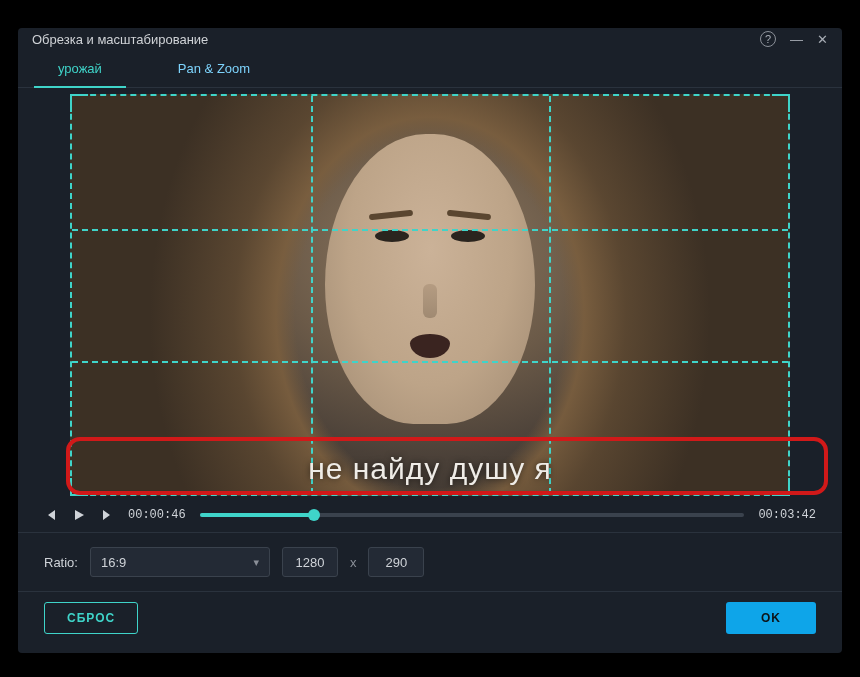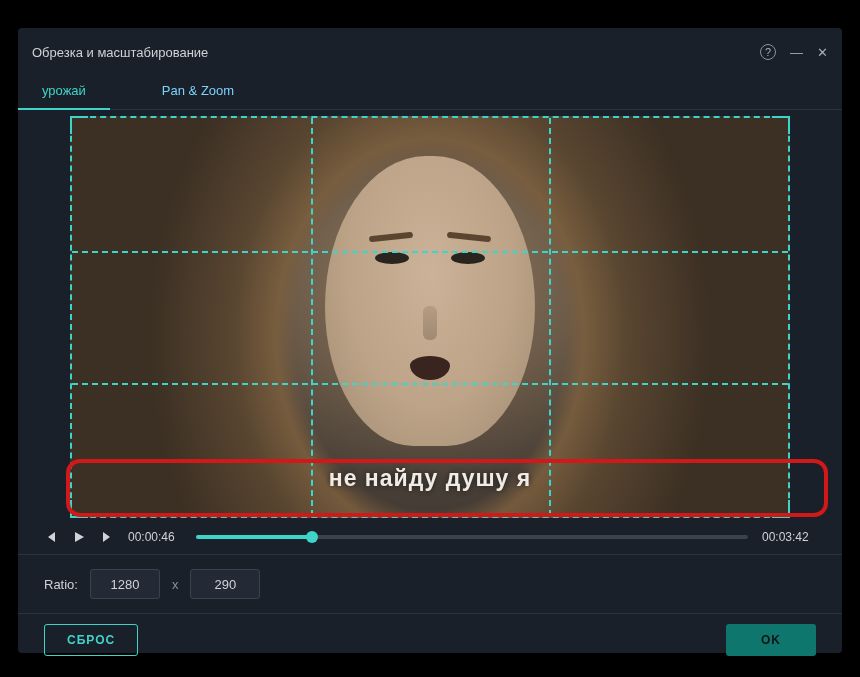--- a/index.html
+++ b/index.html
@@ -15,37 +15,36 @@
     left: 18px;
     top: 28px;
     width: 824px;
     height: 625px;
     background: #1a2029;
     border-radius: 4px;
   }
   .titlebar {
     display: flex;
     align-items: center;
-    padding: 16px 14px 6px 14px;
+    padding: 3px 14px 6px 14px;
     color: #cfd2d6;
     font-size: 13px;
   }
   .titlebar-title { flex: 1; }
   .titlebar-actions { display: flex; gap: 14px; align-items: center; color: #a8adb5; }
   .titlebar-actions span { cursor: pointer; }
   .help-icon {
     display:inline-block; width:16px; height:16px; border:1px solid #8b9098;
     border-radius:50%; text-align:center; line-height:14px; font-size:11px;
   }
   .tabs {
     display: flex;
-    padding: 0 0;
+    padding: 0 16px;
     border-bottom: 1px solid #2a323d;
     gap: 28px;
-    margin-top: 9px;
   }
   .tab {
     padding: 8px 24px 10px 24px;
     font-size: 13px;
     color: #7dd3fc;
     cursor: pointer;
     border-bottom: 2px solid transparent;
     margin-bottom: -1px;
   }
   .tab.active {
@@ -104,70 +103,70 @@
   .corner { position:absolute; width:18px; height:18px; border:2px solid #3fd4c9; }
   .corner.tl { top:-2px; left:-2px; border-right:none; border-bottom:none; }
   .corner.tr { top:-2px; right:-2px; border-left:none; border-bottom:none; }
   .corner.bl { bottom:-2px; left:-2px; border-right:none; border-top:none; }
   .corner.br { bottom:-2px; right:-2px; border-left:none; border-top:none; }
   .thirds-v { position:absolute; top:0; bottom:0; width:0; border-left:2px dashed #3fd4c9; }
   .thirds-v.a { left:33.33%; } .thirds-v.b { left:66.66%; }
   .thirds-h { position:absolute; left:0; right:0; height:0; border-top:2px dashed #3fd4c9; }
   .thirds-h.a { top:33.33%; } .thirds-h.b { top:66.66%; }
   .subtitle {
-    position:absolute; left:0; right:0; bottom:26px;
+    position:absolute; left:0; right:0; bottom:10px;
     text-align:center; color:#efece7;
-    font-size:23px; letter-spacing:1px;
-    font-weight:700;
+    font-size:30px; letter-spacing:1px;
+    font-weight:400;
     z-index:20;
     text-shadow: 0 0 6px rgba(0,0,0,0.6);
   }
   .playbar {
     display:flex; align-items:center; gap:14px;
     padding: 12px 26px 10px 26px;
     color:#d0d4d9;
   }
   .pbtn { width:14px; height:14px; display:flex; align-items:center; justify-content:center; cursor:pointer; }
   .pbtn svg { display:block; }
-  .time { font-size:12px; color:#cfd3d8; min-width:54px; }
+  .time { font-size:12px; color:#cfd3d8; min-width:54px;font-family:Liberation Mono, monospace; }
   .slider { flex:1; position:relative; height:4px; background:#3a424d; border-radius:2px; }
   .slider-fill { position:absolute; left:0; top:0; bottom:0; background:#3fd4c9; border-radius:2px; }
   .slider-thumb { position:absolute; top:50%; width:12px; height:12px; background:#3fd4c9; border-radius:50%; transform:translate(-50%,-50%); }
   .divider { height:1px; background:#2a323d; margin: 0 0 0 0; }
   .ratio-row {
     display:flex; align-items:center; gap:12px;
     padding: 14px 26px;
     color:#cfd3d8; font-size:13px;
   }
   .select {
     background:#232a35; border:1px solid #3a424d; color:#cfd3d8;
     width:180px; height:30px; padding:0 10px; border-radius:3px;
     display:flex; align-items:center; justify-content:space-between;
     cursor:pointer;
   }
   .select .chev { color:#8b9098; font-size:11px; }
   .numbox {
     background:#232a35; border:1px solid #3a424d; color:#cfd3d8;
-    width:70px; height:30px; padding:0 8px; border-radius:3px;
+    width:56px; height:30px; padding:0 8px; border-radius:3px;
     display:flex; align-items:center; justify-content:center;
   }
   .xsep { color:#8b9098; }
   .footer {
     display:flex; align-items:center; gap:14px;
     padding: 10px 26px 18px 26px;
   }
   .footer .spacer { flex:1; }
   .btn {
     height:32px; padding:0 22px; border-radius:3px;
     font-size:12px; letter-spacing:1px; font-weight:600;
     display:flex; align-items:center; justify-content:center;
     cursor:pointer;
   }
   .btn.reset { border:1px solid #3fd4c9; color:#3fd4c9; min-width:90px; }
-  .btn.ok { background:#0f766e; color:#0d1419; min-width:90px; }
+  .btn.ok { background:#0ea5e9; color:#0d1419; min-width:90px; }
   .btn.cancel { border:1px solid #4a525e; color:#cfd3d8; min-width:90px; }
 </style>
 </head>
 <body>
 
 <div class="window">
 
   <div class="titlebar">
     <div class="titlebar-title">Обрезка и масштабирование</div>
     <div class="titlebar-actions">
@@ -229,20 +228,24 @@
       <div class="slider-fill" style="width:21%"></div>
       <div class="slider-thumb" style="left:21%"></div>
     </div>
     <div class="time">00:03:42</div>
   </div>
 
   <div class="divider"></div>
 
   <div class="ratio-row">
     <span>Ratio:</span>
+    <div class="select">
+      <span>16:9</span>
+      <span class="chev">▾</span>
+    </div>
     <div class="numbox">
       <span>1280</span>
     </div>
     <span class="xsep">x</span>
     <div class="numbox">
       <span>290</span>
     </div>
   </div>
 
   <div class="divider"></div>

